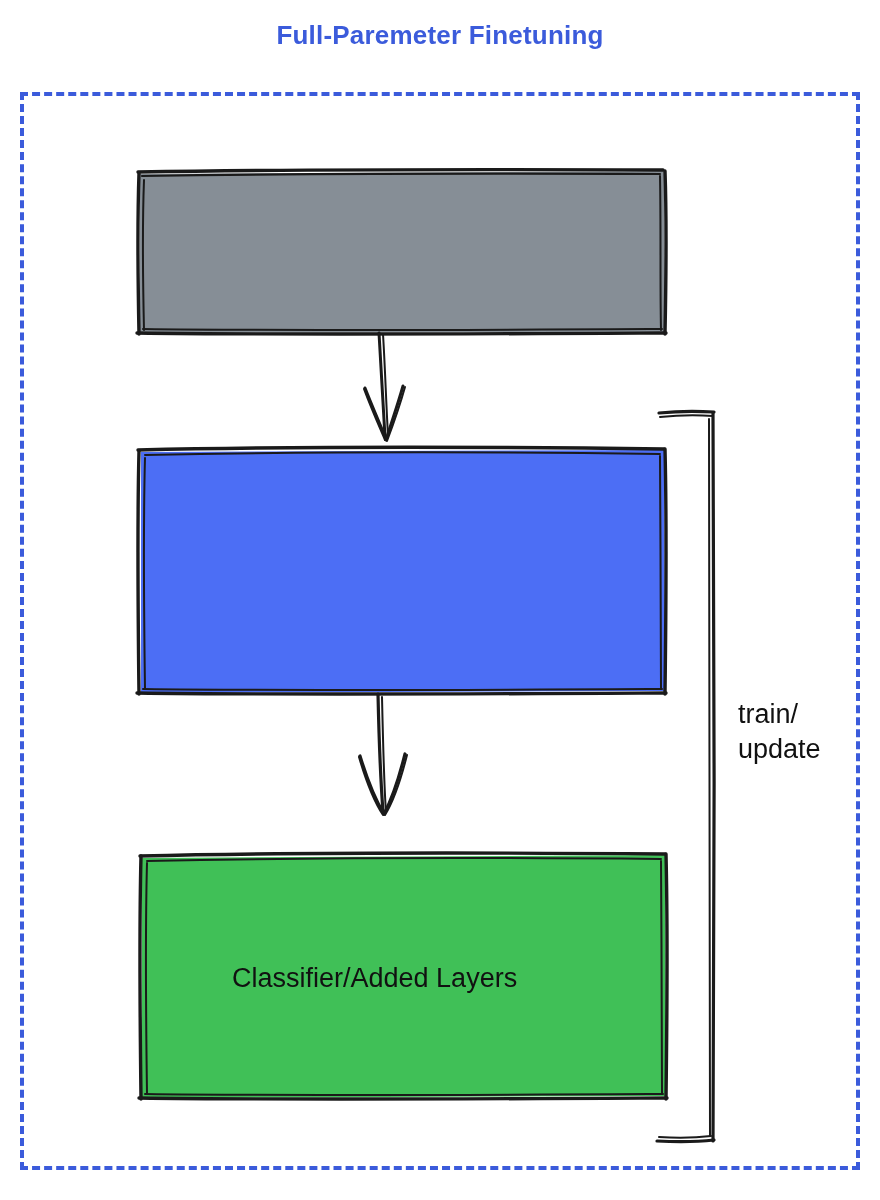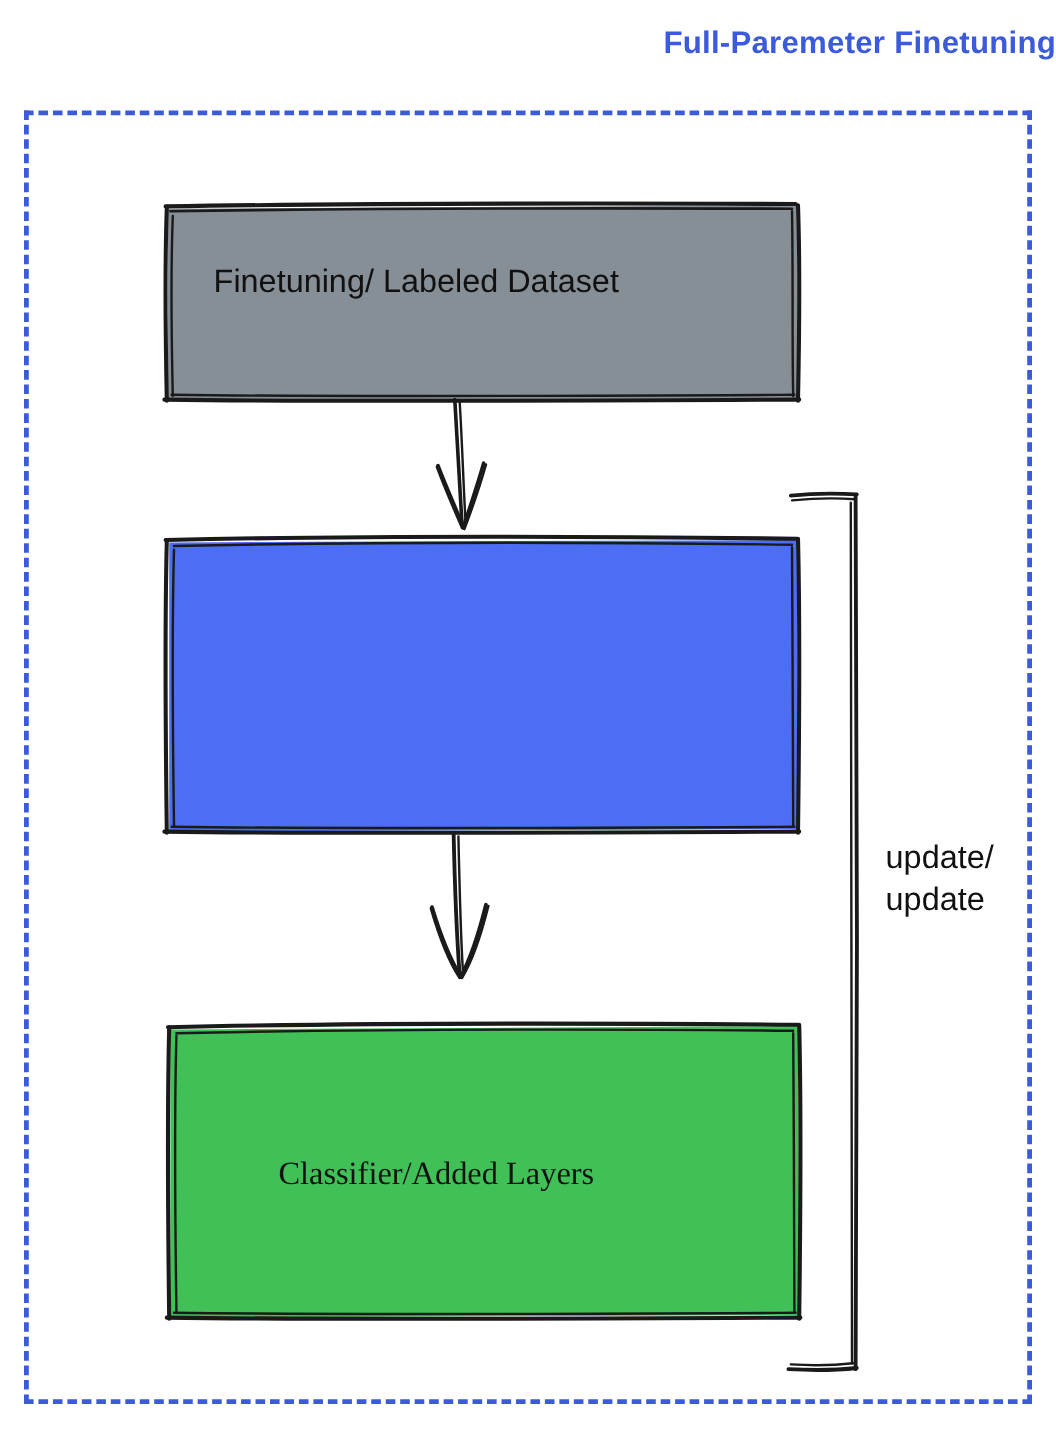--- a/index.html
+++ b/index.html
@@ -18,21 +18,21 @@
     width: 880px;
     height: 1200px;
     background: #ffffff;
   }
   
   .diagram-title {
     position: absolute;
     left: 0;
     top: 20px;
     width: 880px;
-    text-align: right;
+    text-align: center;
     font-size: 26px;
     font-weight: 700;
     color: #3b5bdb;
     letter-spacing: 0.2px;
     font-family: "Liberation Sans", sans-serif;
     white-space: nowrap;
   }
   
   .frame {
     position: absolute;
@@ -66,21 +66,20 @@
     left: 178px;
     top: 219px;
   }
   .label-pretrained {
     left: 276px;
     top: 557px;
   }
   .label-classifier {
     left: 232px;
     top: 963px;
-    font-family: Liberation Serif, serif;
   }
   .side-label {
     position: absolute;
     left: 738px;
     top: 697px;
     color: #111111;
     font-size: 27px;
     line-height: 1.28;
     font-family: "Liberation Sans", sans-serif;
   }
@@ -156,23 +155,22 @@
       <path d="M659,413 C678,411 698,411 714,412" fill="none" stroke="#1a1a1a" stroke-width="3.2" stroke-linecap="round"></path>
       <path d="M660,417 C679,415 699,415 713,416" fill="none" stroke="#1a1a1a" stroke-width="2" stroke-linecap="round"></path>
       <path d="M713,413 C715,620 714,930 713,1141" fill="none" stroke="#1a1a1a" stroke-width="3.2" stroke-linecap="round"></path>
       <path d="M709,419 C710,622 709,930 710,1136" fill="none" stroke="#1a1a1a" stroke-width="2" stroke-linecap="round"></path>
       <path d="M714,1140 C696,1142 676,1142 657,1141" fill="none" stroke="#1a1a1a" stroke-width="3.2" stroke-linecap="round"></path>
       <path d="M711,1136 C694,1138 675,1138 659,1137" fill="none" stroke="#1a1a1a" stroke-width="2" stroke-linecap="round"></path>
     </g>
 
   </svg>
 
-  <div class="box-label label-dataset">Finetuning/ Labeled Dataset</div>
 
 
   <div class="box-label label-classifier">Classifier/Added Layers</div>
 
   <div class="side-label">
-    <div>update/</div>
+    <div>train/</div>
     <div>update</div>
   </div>
 
 </div>
 
 </body></html>

